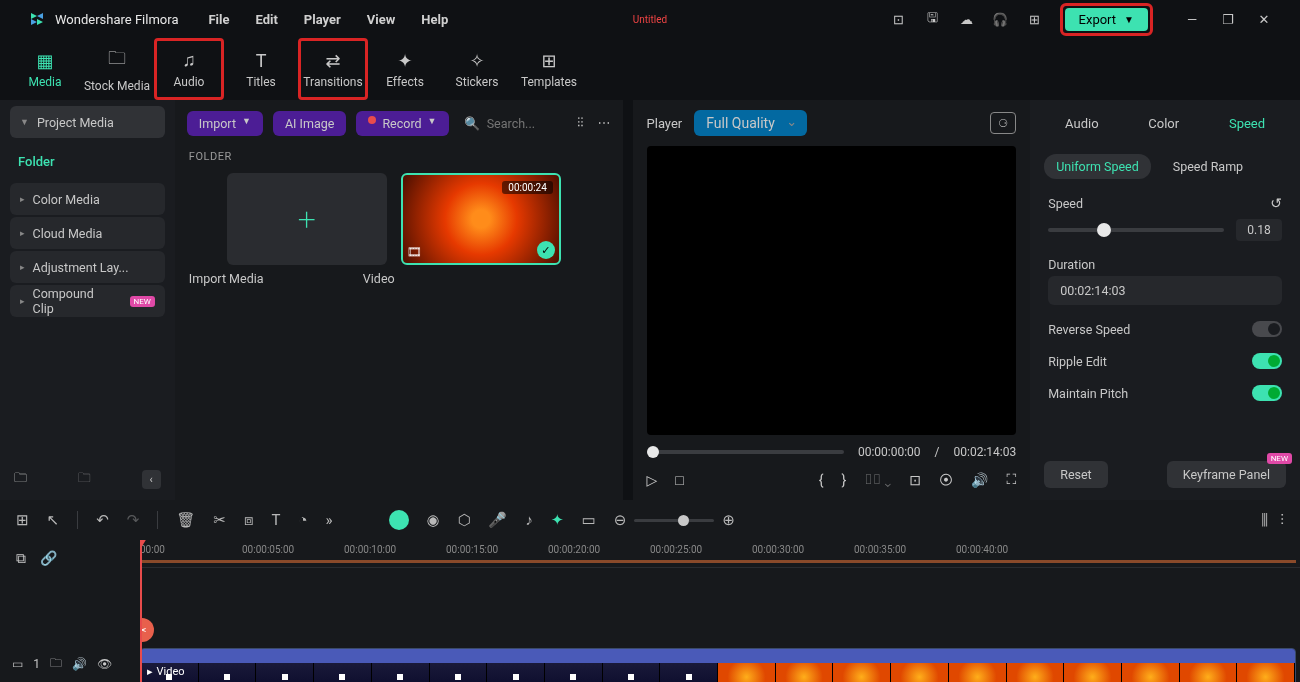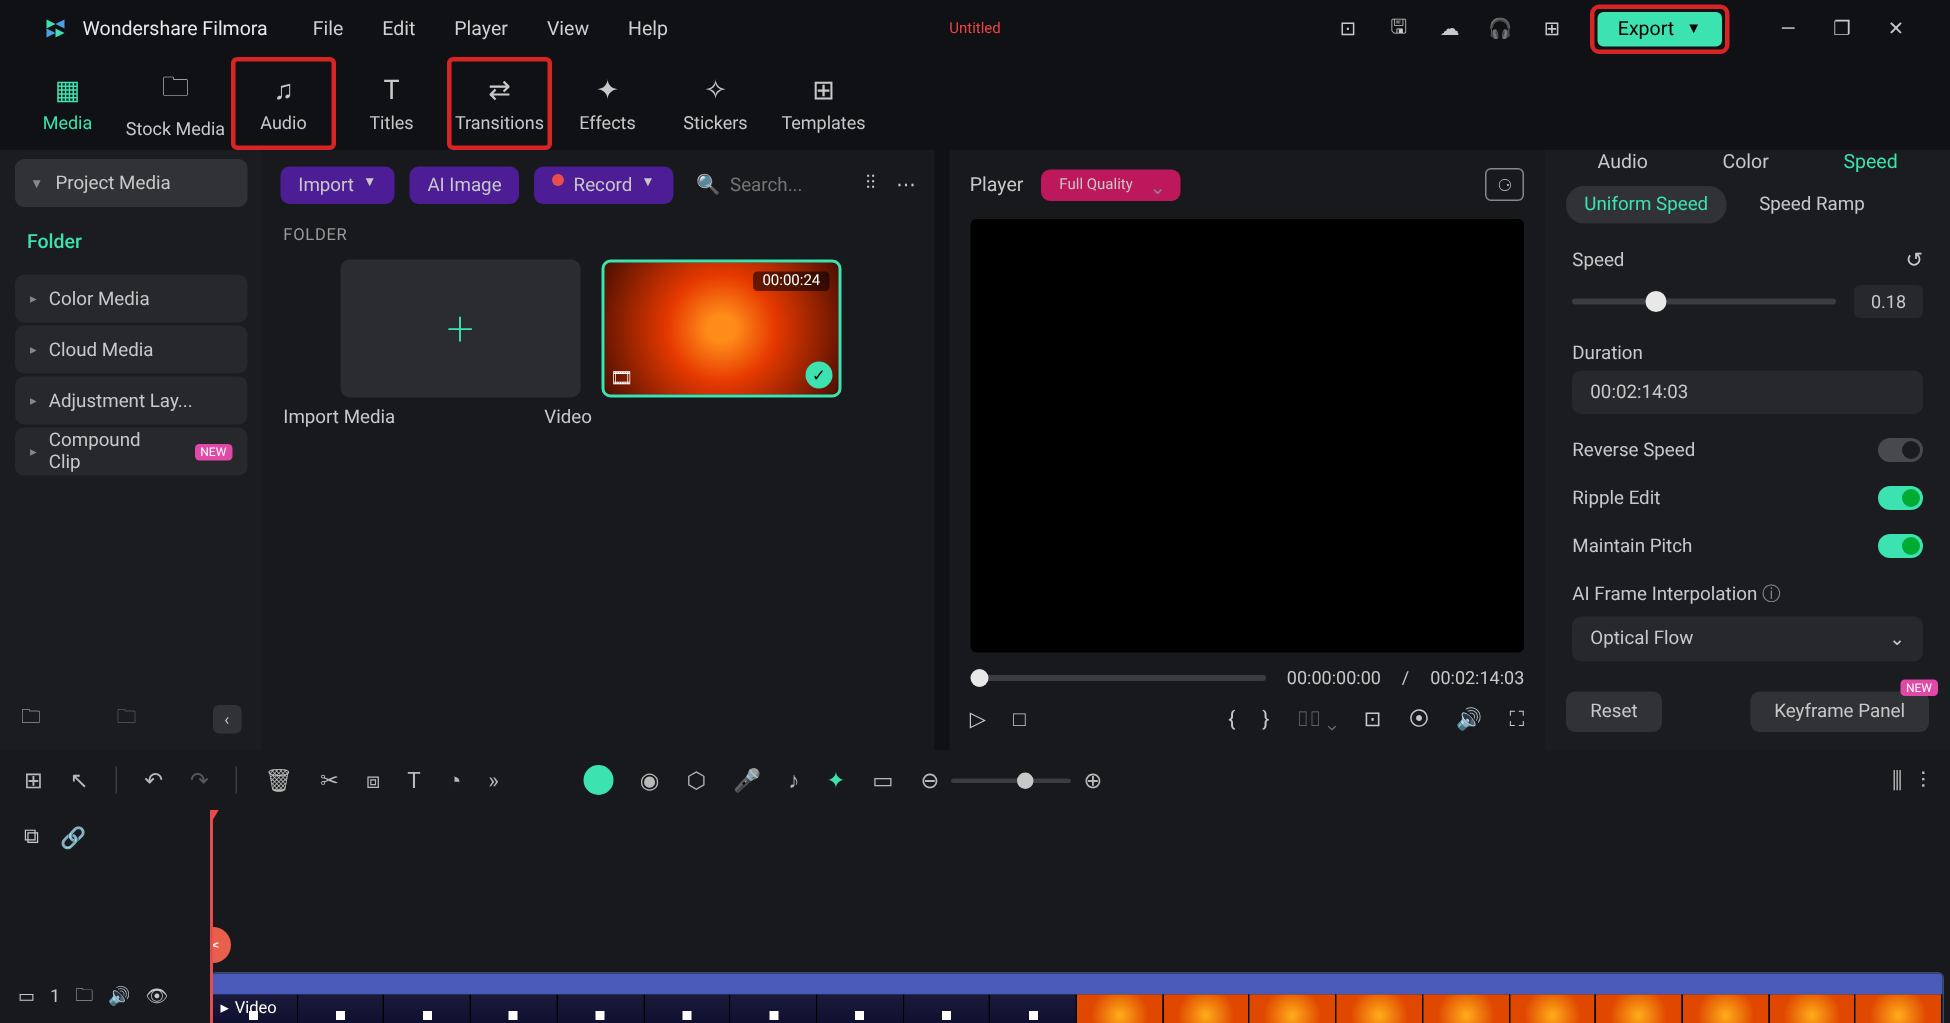--- a/index.html
+++ b/index.html
@@ -1,21 +1,21 @@
 <!DOCTYPE html>
 <html><head>
 <meta charset="utf-8">
 <style>
 * { margin:0; padding:0; box-sizing:border-box; font-family:-apple-system,BlinkMacSystemFont,"Segoe UI",Roboto,sans-serif; user-select:none; }
 body { background:#0f1114; color:#c8c8c8; width:1300px; height:682px; overflow:hidden; font-size:13px; }
 .titlebar { height:38px; display:flex; align-items:center; padding:0 27px; background:#0f1114; }
 .logo { width:20px; height:20px; margin-right:8px; display:flex; align-items:center; justify-content:center; }
 .app-name { font-size:13px; color:#e8e8e8; margin-right:30px; }
 .menu { display:flex; gap:26px; }
-.menu span { font-size:13px; color:#d0d0d0; cursor:pointer; }
+.menu span { font-size:13px; color:#d0d0d0; cursor:pointer;font-weight:bold; }
 .doc-title { position:absolute; left:50%; transform:translateX(-50%); font-size:10px; color:#ef4444; }
 .title-right { margin-left:auto; display:flex; align-items:center; gap:16px; }
 .circ-icon { width:18px; height:18px; display:flex; align-items:center; justify-content:center; color:#c8c8c8; }
 .export-wrap { border:3px solid #d92424; border-radius:6px; padding:2px; }
 .export-btn { background:#3de2b1; color:#000; padding:4px 14px; border-radius:4px; font-size:13px; font-weight:400; display:flex; align-items:center; gap:8px; cursor:pointer; }
 .winctrl { display:flex; gap:18px; margin-left:14px; }
 
 .workspace { display:flex; height:400px; }
 .left-col { width:175px; background:#1a1c20; display:flex; flex-direction:column; }
 .mid-col { width:448px; background:#17191c; display:flex; flex-direction:column; }
@@ -51,21 +51,21 @@
 .thumb { width:160px; height:92px; background:#2a2c30; border-radius:6px; display:flex; align-items:center; justify-content:center; position:relative;margin-left:38px; }
 .thumb.import { cursor:pointer; }
 .plus { font-size:32px; color:#3de2b1; font-weight:200; }
 .thumb.video { border:2px solid #3de2b1; background:radial-gradient(circle,#ff8c1a 10%,#e63900 40%,#4a0e00 100%); }
 .dur-badge { position:absolute; top:6px; right:6px; background:rgba(0,0,0,0.55); padding:1px 6px; font-size:10px; border-radius:3px; color:#fff; }
 .check { position:absolute; bottom:4px; right:4px; width:18px; height:18px; background:#3de2b1; border-radius:50%; display:flex; align-items:center; justify-content:center; color:#000; font-size:11px; }
 .film-ic { position:absolute; bottom:4px; left:4px; font-size:12px; color:#fff; }
 .tile-lbl { font-size:12.5px; }
 
 .preview-top { height:46px; display:flex; align-items:center; padding:0 14px; gap:12px; }
-.preview-top select { background:#be185d; border:none; color:#c8c8c8; padding:5px 32px 5px 12px; border-radius:6px; font-size:10px; appearance:none; cursor:pointer; }
+.preview-top select { background:#0369a1; border:none; color:#c8c8c8; padding:5px 32px 5px 12px; border-radius:6px; font-size:14px; appearance:none; cursor:pointer; }
 .quality-wrap { position:relative; }
 .quality-wrap:after { content:"⌄"; position:absolute; right:10px; top:4px; color:#888; pointer-events:none; }
 .snap-ic { margin-left:auto; width:26px; height:22px; border:1.5px solid #888; border-radius:4px; display:flex; align-items:center; justify-content:center; font-size:11px; }
 
 .preview-viewport { flex:1; background:#000; margin:0 14px; border-radius:4px; }
 .preview-scrub { padding:10px 14px 6px; display:flex; align-items:center; gap:14px;justify-content:flex-end; }
 .scrub-track { flex:1; height:4px; background:#3a3c40; border-radius:2px; position:relative; }
 .scrub-thumb { position:absolute; left:0; top:-4px; width:12px; height:12px; background:#e8e8e8; border-radius:50%; }
 .time-disp { font-size:12px; color:#c8c8c8; }
 .preview-controls { padding:6px 14px 12px; display:flex; align-items:center; gap:18px; }
@@ -356,27 +356,20 @@
     <div class="toggle-row">
       <span class="ctrl-lbl">Ripple Edit</span>
       <div class="toggle on">
           <div class="toggle-knob"></div>
         </div>
     </div>
     <div class="toggle-row">
       <span class="ctrl-lbl">Maintain Pitch</span>
       <div class="toggle on">
           <div class="toggle-knob"></div>
-        </div>
-    </div>
-    <div class="sel-row">
-      <span class="ctrl-lbl"><span>AI Frame Interpolation</span> <span style="opacity:.6">ⓘ</span></span>
-      <div class="sel-box">
-          <span>Optical Flow</span>
-          <span>⌄</span>
         </div>
     </div>
     <div class="right-foot">
       <div class="foot-btn">Reset</div>
       <div class="foot-btn kf-btn"><span>Keyframe Panel</span><span class="kf-new">NEW</span></div>
     </div>
   </div>
 </div>
 
 <div class="timeline">
@@ -423,20 +416,32 @@
         <div class="tl-track-head">
           <span>▭</span>
             <span>1</span>
           <span>🗀</span>
           <span>🔊</span>
           <span>👁</span>
         </div>
       </div>
     </div>
     <div class="tl-right-area">
+      <div class="tl-ruler">
+        <span class="ruler-mark" style="left:0px">00:00</span>
+        <span class="ruler-mark" style="left:102px">00:00:05:00</span>
+        <span class="ruler-mark" style="left:204px">00:00:10:00</span>
+        <span class="ruler-mark" style="left:306px">00:00:15:00</span>
+        <span class="ruler-mark" style="left:408px">00:00:20:00</span>
+        <span class="ruler-mark" style="left:510px">00:00:25:00</span>
+        <span class="ruler-mark" style="left:612px">00:00:30:00</span>
+        <span class="ruler-mark" style="left:714px">00:00:35:00</span>
+        <span class="ruler-mark" style="left:816px">00:00:40:00</span>
+        <div class="range-bar"></div>
+      </div>
       <div class="playhead">
           <div class="playhead-top"></div>
         </div>
       <div class="marker-circle">✂</div>
       <div class="clip-track">
         <div class="clip-header"></div>
         <div class="clip-thumbs">
           <div class="ct">
               <div class="ct-dot"></div>
             </div>

